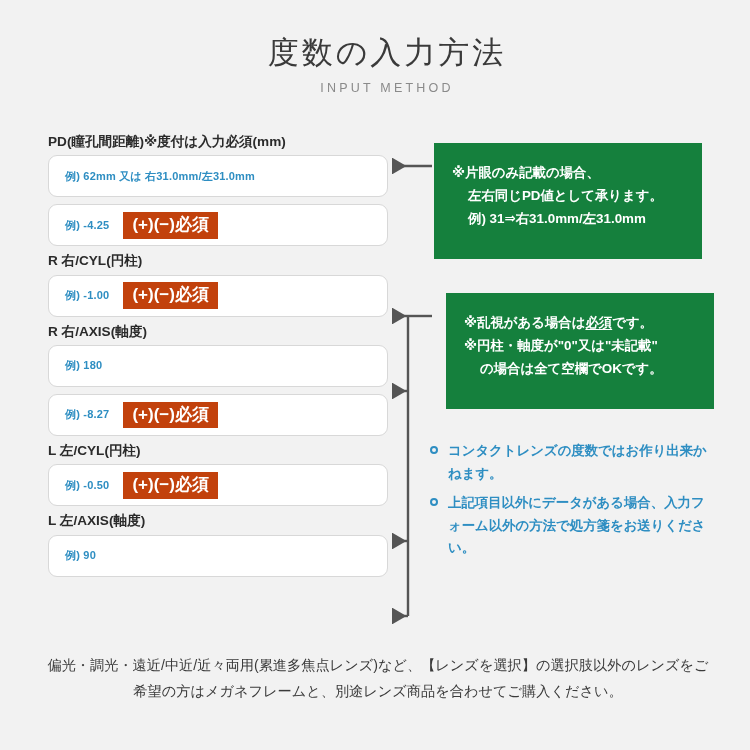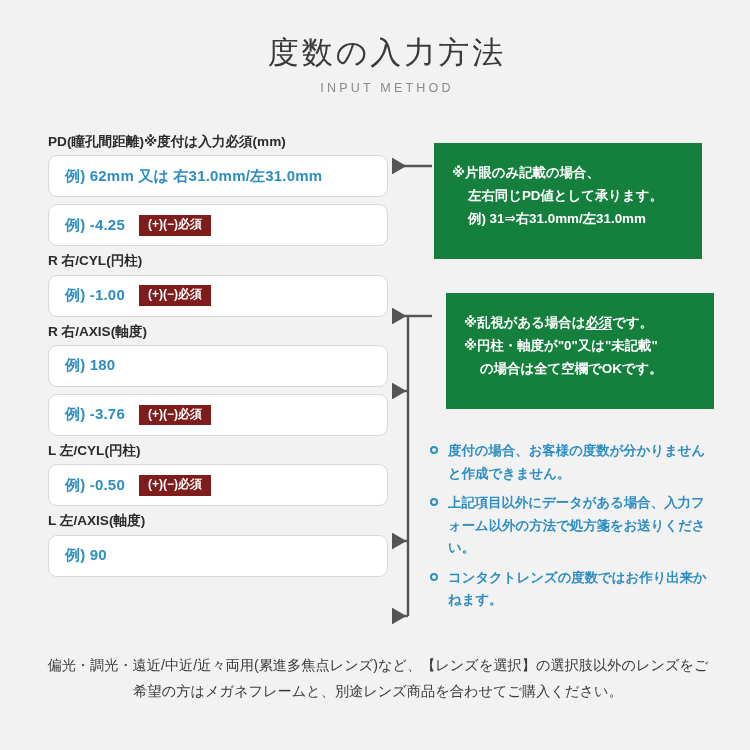--- a/index.html
+++ b/index.html
@@ -67,32 +67,32 @@
     height: 42px;
     background: #ffffff;
     border: 1px solid #d8d8d8;
     border-radius: 9px;
     display: flex;
     align-items: center;
     padding-left: 16px;
   }
 
   .field-value {
-    font-size: 15px;
+    font-size: 11px;
     font-weight: 700;
     color: #2e8ec2;
     letter-spacing: 0.2px;
     white-space: nowrap;
   }
 
   .req-badge {
     margin-left: 14px;
-    background: #7f1d1d;
+    background: #c2410c;
     color: #ffffff;
-    font-size: 12px;
+    font-size: 17px;
     font-weight: 700;
     padding: 3px 9px 4px 9px;
     line-height: 1.15;
     white-space: nowrap;
   }
 
   
   .callout {
     position: absolute;
     background: #15803d;
@@ -192,21 +192,21 @@
 
     <div class="field-group">
       <div class="field-label">R 右/AXIS(軸度)</div>
       <div class="field-box">
         <span class="field-value">例) 180</span>
       </div>
     </div>
 
     <div class="field-group">
       <div class="field-box">
-        <span class="field-value">例) -3.76</span>
+        <span class="field-value">例) -8.27</span>
         <span class="req-badge">(+)(−)必須</span>
       </div>
     </div>
 
     <div class="field-group">
       <div class="field-label">L 左/CYL(円柱)</div>
       <div class="field-box">
         <span class="field-value">例) -0.50</span>
         <span class="req-badge">(+)(−)必須</span>
       </div>
@@ -229,29 +229,25 @@
 
   <div class="callout" id="callout-cyl">
     <span class="ln"><span>※乱視がある場合は</span><u>必須</u><span>です。</span></span>
     <span class="ln">※円柱・軸度が"0"又は"未記載"</span>
     <span class="ln indent">の場合は全て空欄でOKです。</span>
   </div>
 
   <div class="notes">
     <div class="note-item">
       <span class="bullet"></span>
-      <span>度付の場合、お客様の度数が分かりませんと作成できません。</span>
+      <span>コンタクトレンズの度数ではお作り出来かねます。</span>
     </div>
     <div class="note-item">
       <span class="bullet"></span>
       <span>上記項目以外にデータがある場合、入力フォーム以外の方法で処方箋をお送りください。</span>
-    </div>
-    <div class="note-item">
-      <span class="bullet"></span>
-      <span>コンタクトレンズの度数ではお作り出来かねます。</span>
     </div>
   </div>
 
   <div class="footnote">偏光・調光・遠近/中近/近々両用(累進多焦点レンズ)など、【レンズを選択】の選択肢以外のレンズをご希望の方はメガネフレームと、別途レンズ商品を合わせてご購入ください。</div>
 
   <svg id="connectors" viewBox="0 0 750 750" xmlns="http://www.w3.org/2000/svg">
     <defs>
       <marker id="arrowhead" markerWidth="7" markerHeight="7" refX="6" refY="3.5" orient="auto" markerUnits="strokeWidth">
         <polygon points="6,0 0,3.5 6,7" fill="#555555"></polygon>
       </marker>

